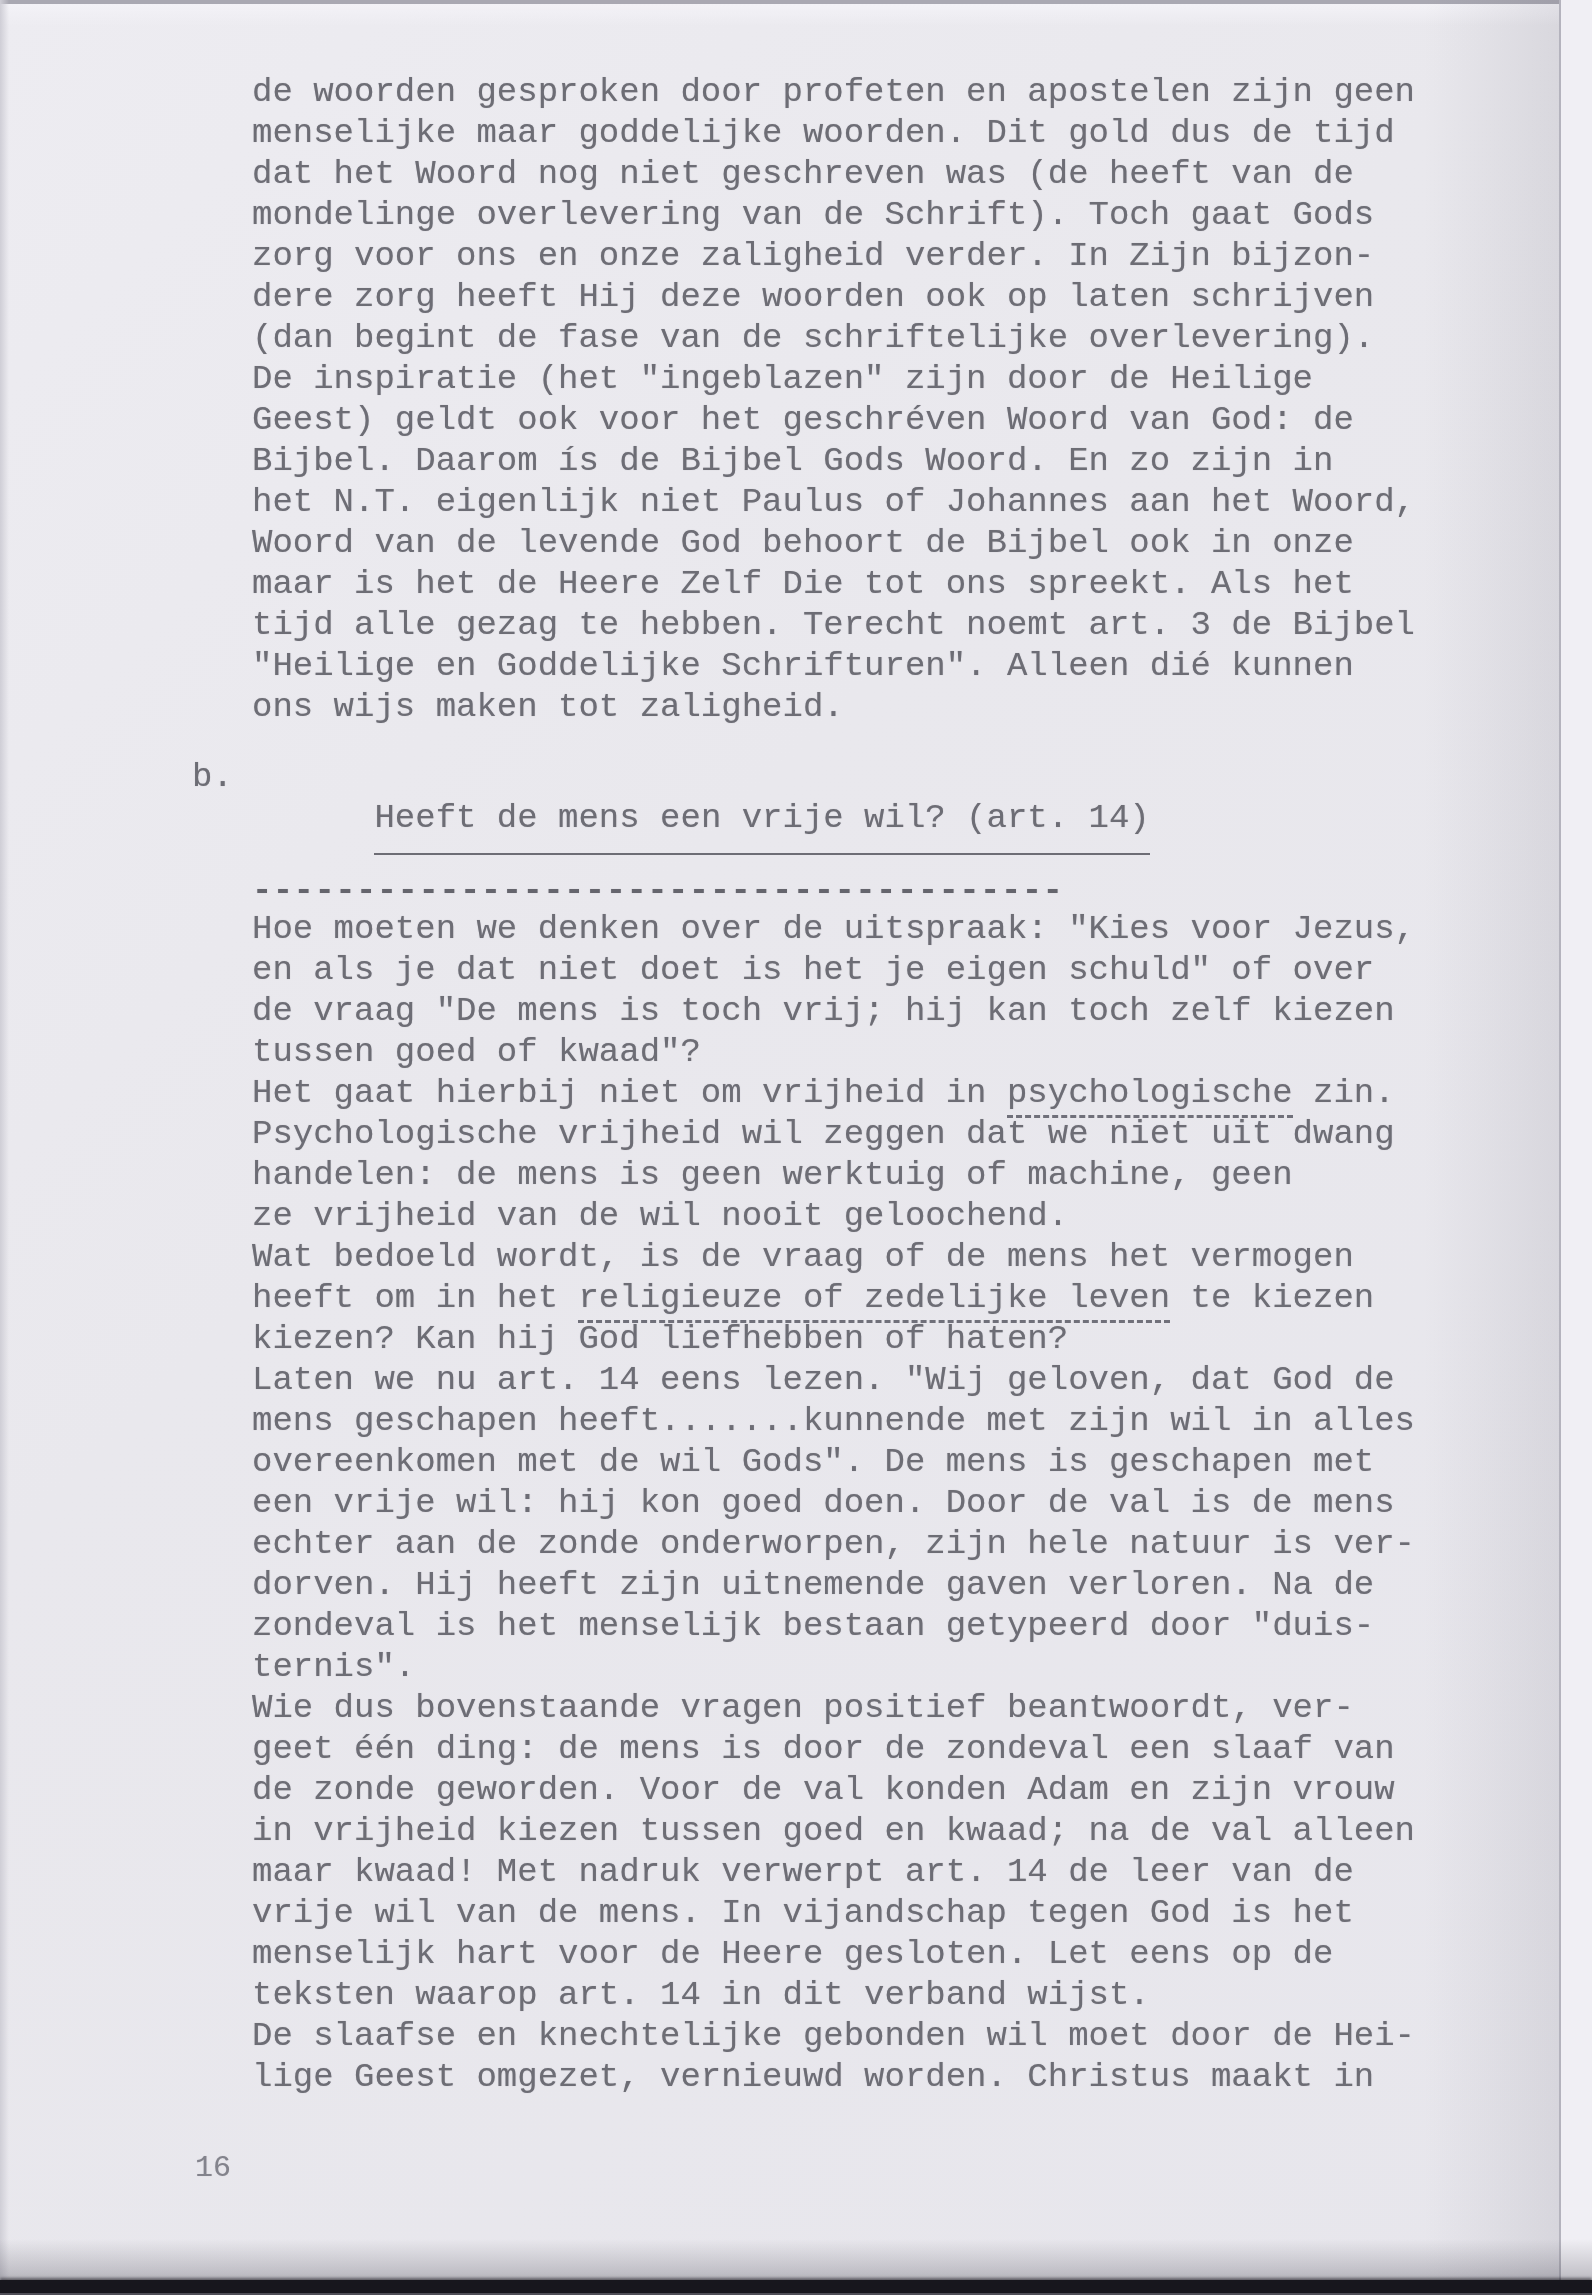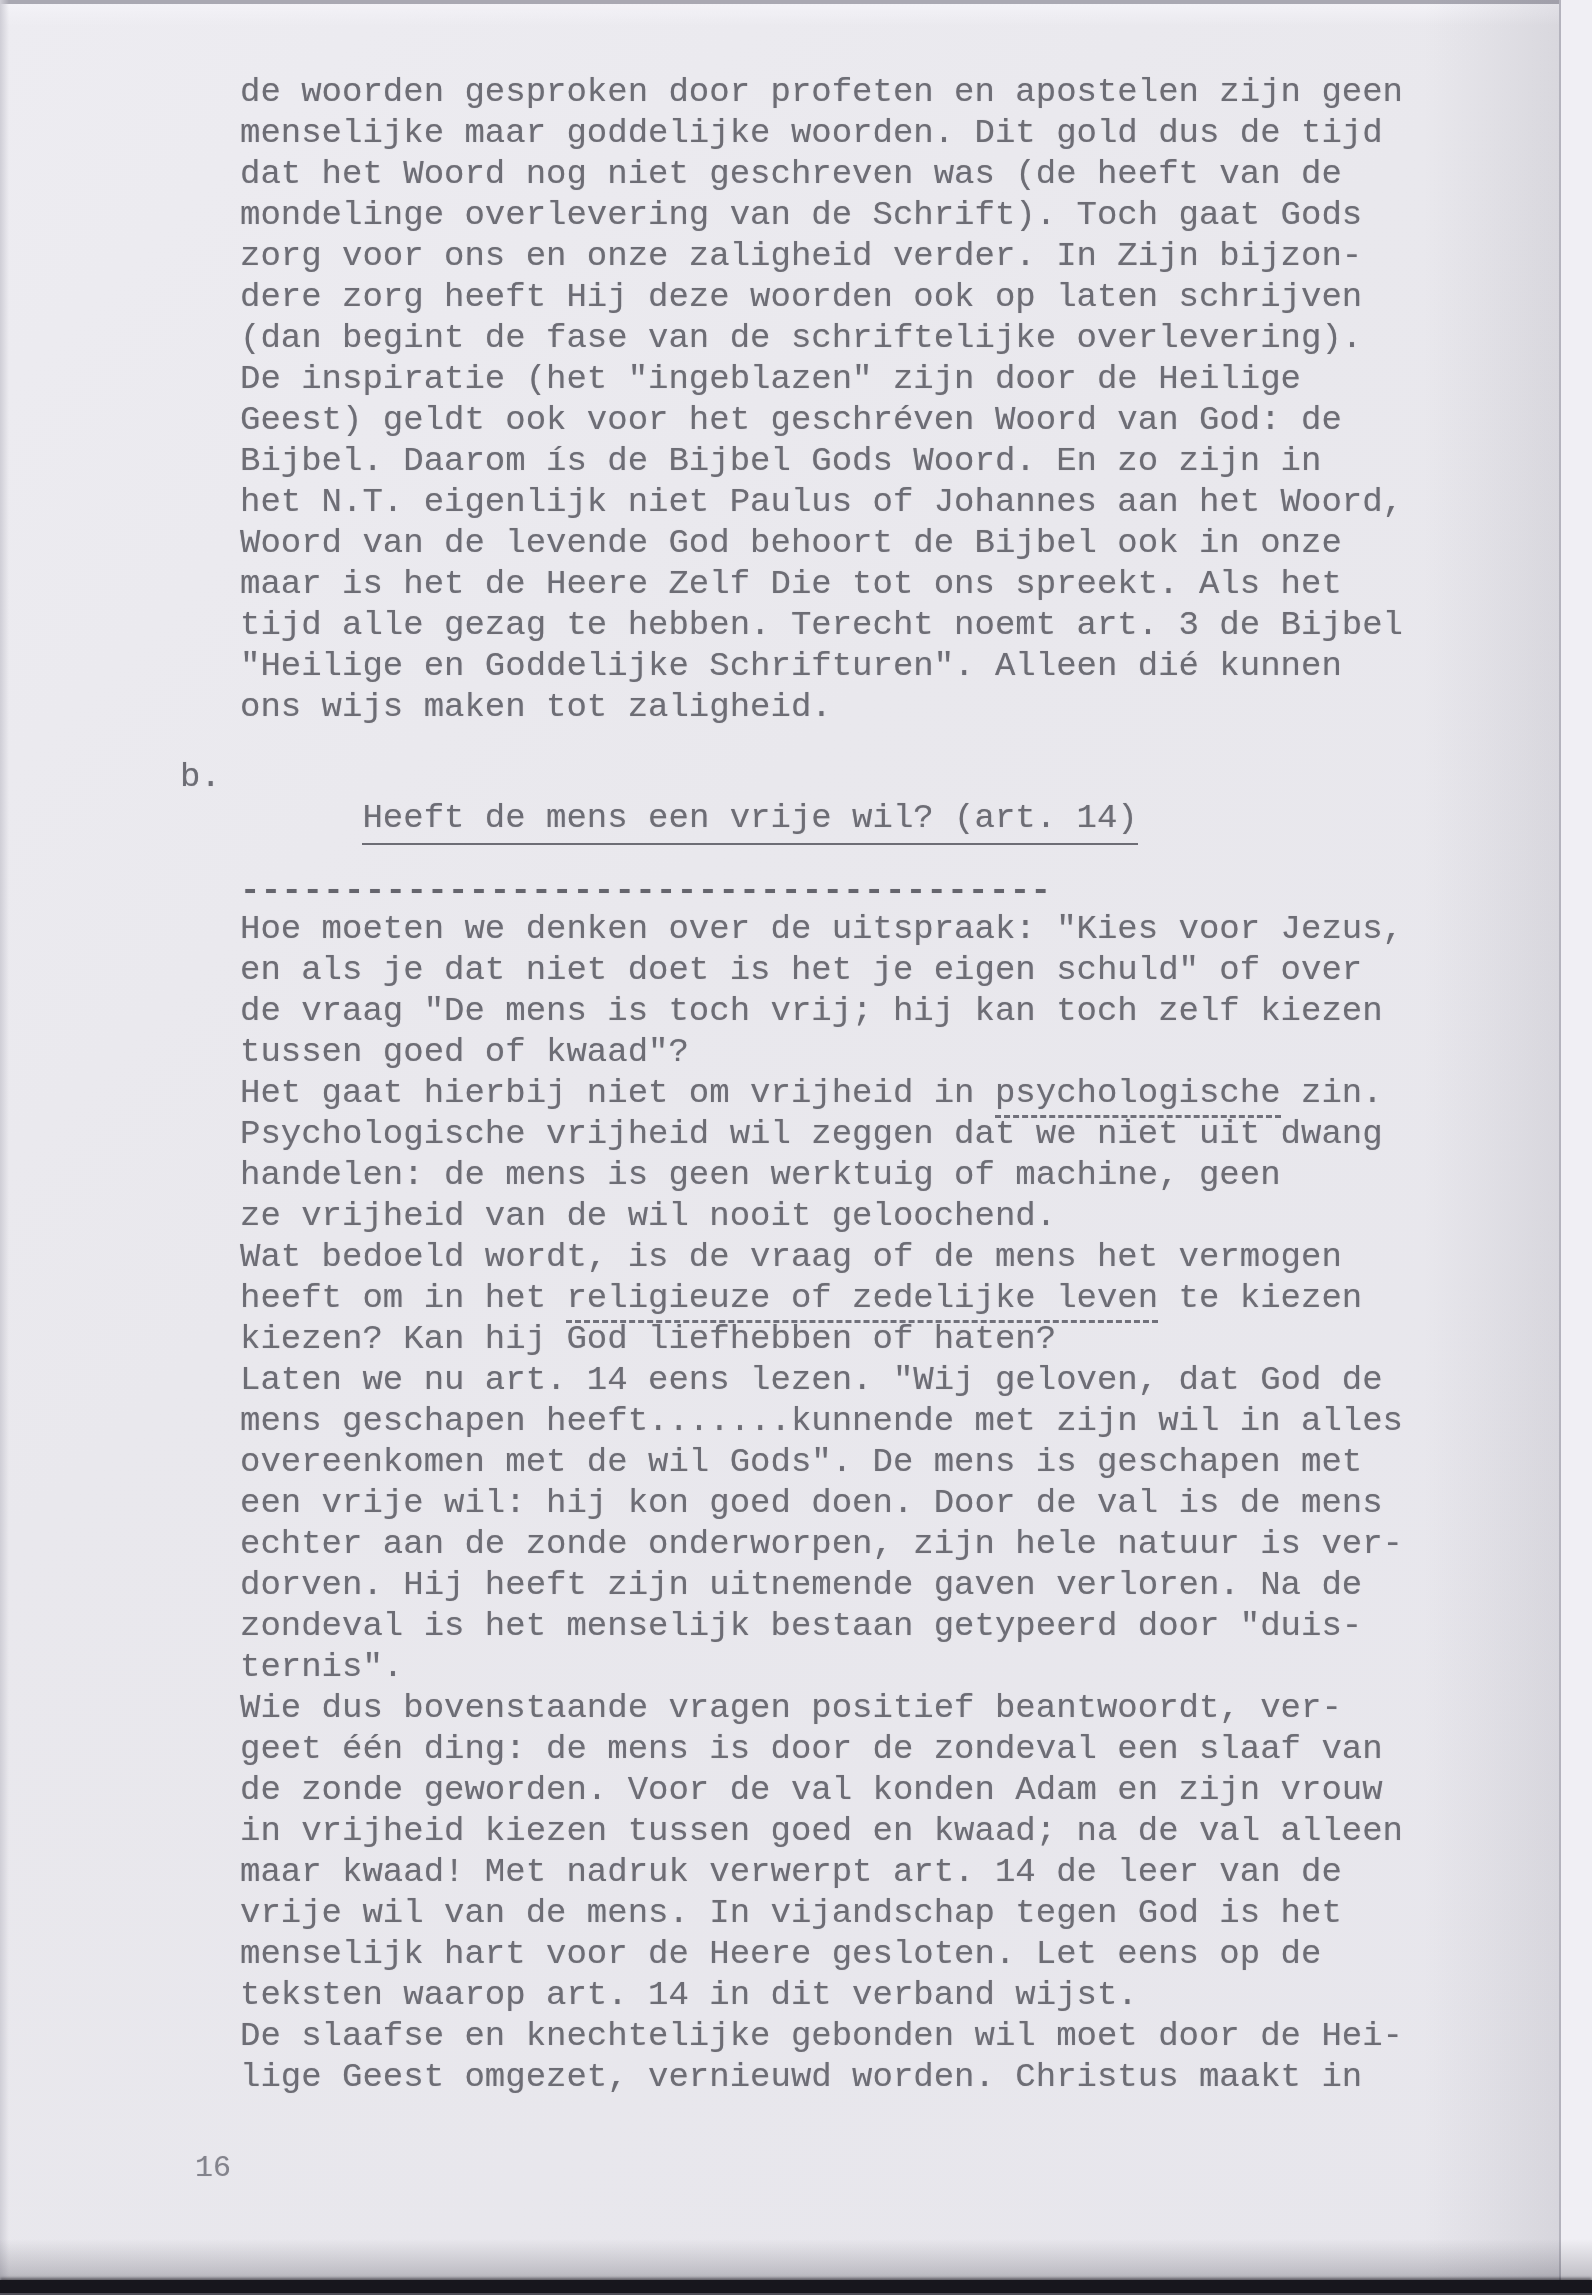--- a/index.html
+++ b/index.html
@@ -26,35 +26,35 @@
   .right-margin { position: absolute; top: 0; bottom: 0; left: 1561px; right: 0; background: #f0eff4; }
   .bottom-shadow { position: absolute; left: 0; right: 0; top: 2239px; height: 41px;
                 background: linear-gradient(to bottom, rgba(58,56,68,0), rgba(58,56,68,0.28)); }
   .bottom-bar { position: absolute; left: 0; right: 0; top: 2280px; height: 13px; background: #17161d;
                 box-shadow: 0 -1.7px 2.6px rgba(23,22,29,0.55); }
   .bottom-under { position: absolute; left: 0; right: 0; top: 2293px; height: 2.6px; background: #4f4e57; }
 
   
   .text-block {
     position: absolute;
-    left: 240px;
+    left: 252px;
     top: 72px;
     font-size: 34px;
     line-height: 41px;
     letter-spacing: 0;
     text-shadow: 0 0 0.9px rgba(109,109,117,0.45);
     font-family: Liberation Mono, monospace;
   }
   .line { white-space: pre; }
 
   .heading-row { position: relative; margin-top: 29px; white-space: pre; }
   .b-label { position: absolute; left: -60px; top: 0; }
   .heading-underline {
     border-bottom: 2.6px solid #6d6d75;
-    padding-bottom: 6px;
+    padding-bottom: 16px;
   }
   .dash-row {
     white-space: pre;
     font-weight: bold;
     color: #65656d;
     line-height: 22.4px;
     letter-spacing: 0.4px;
     margin-bottom: 7px;
   }
 

